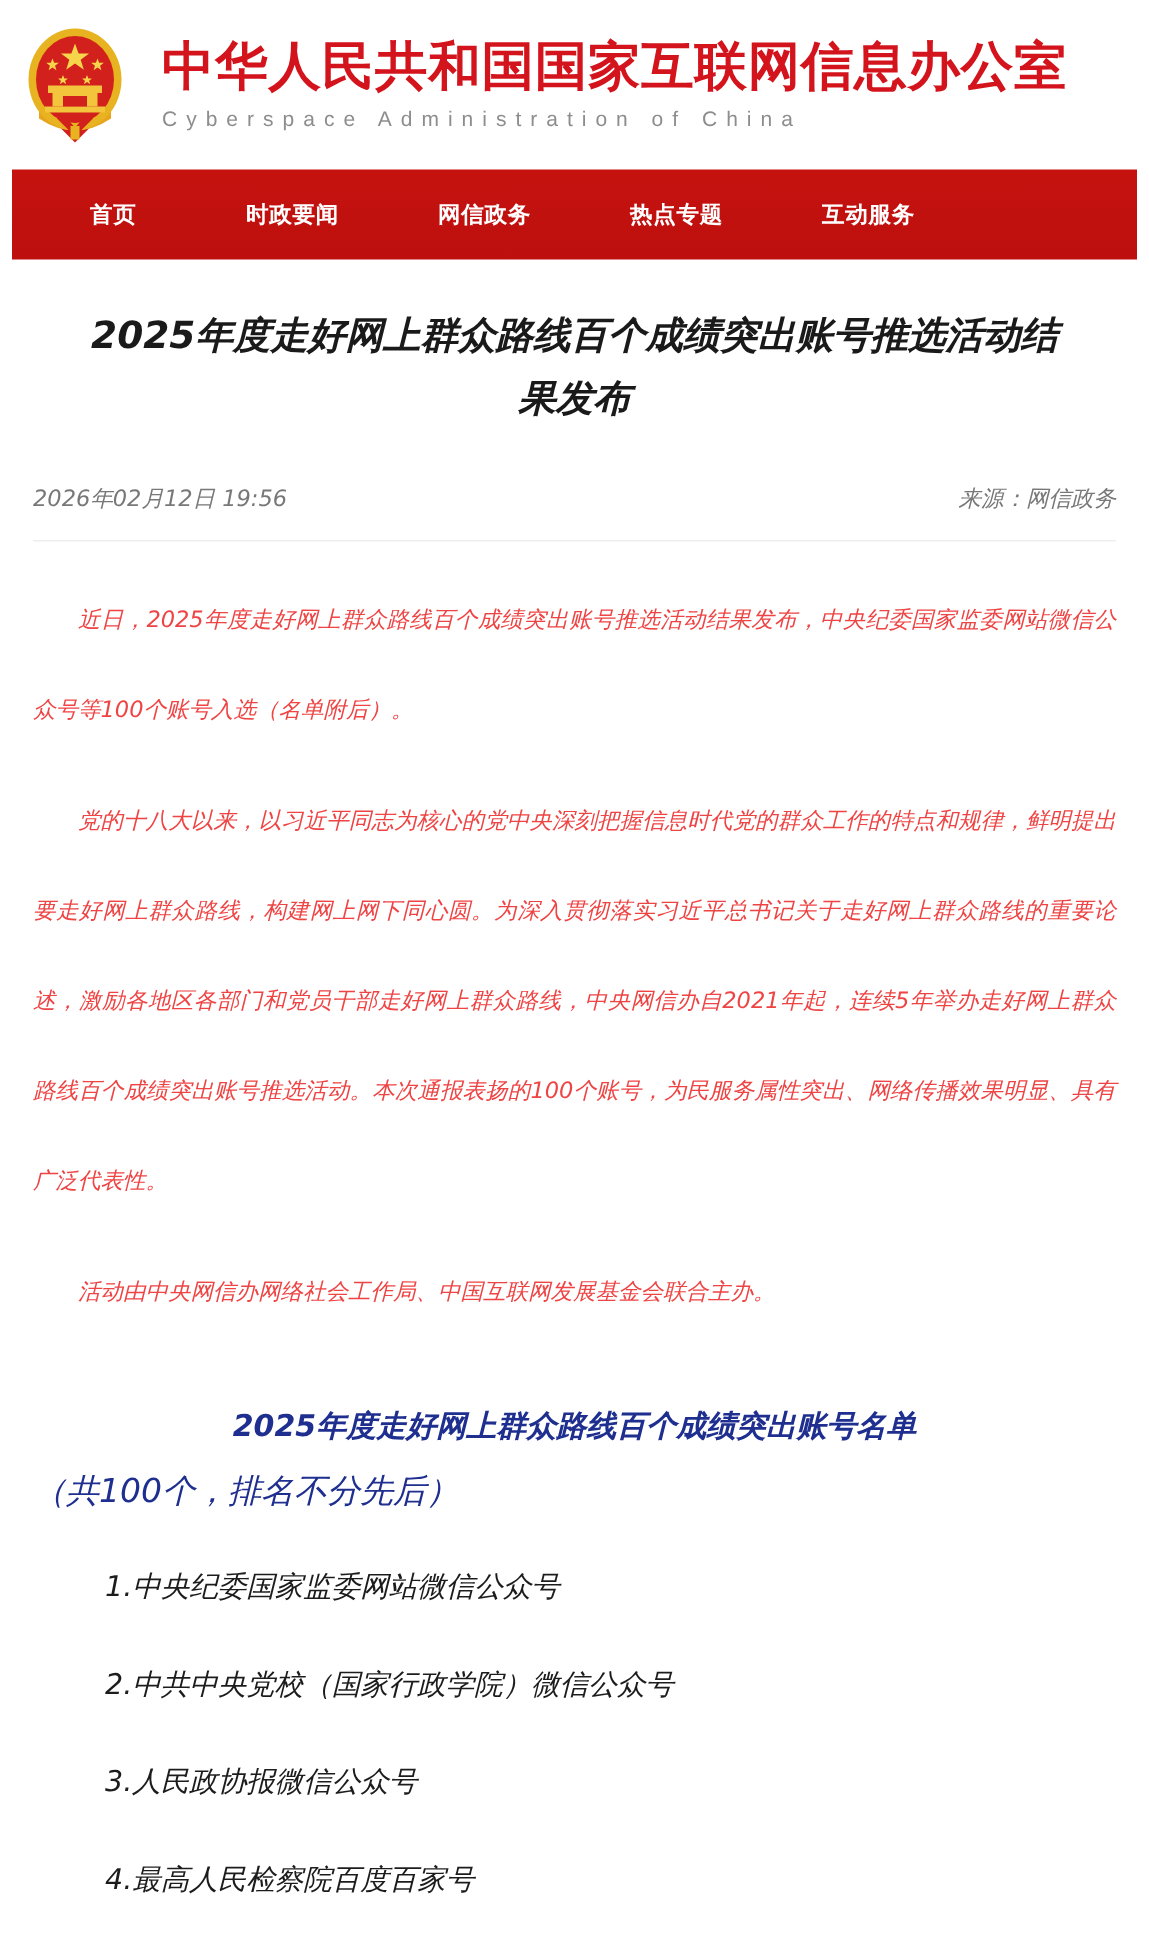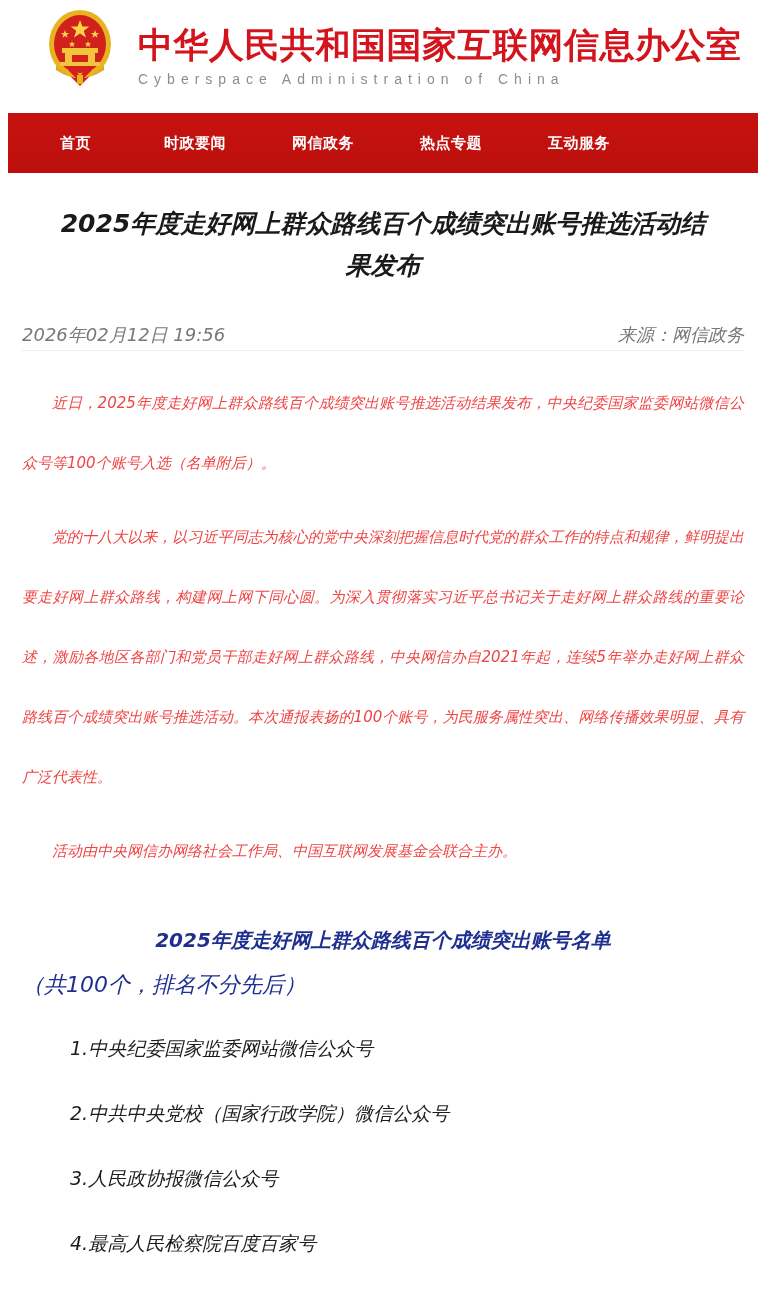--- a/index.html
+++ b/index.html
@@ -16,21 +16,22 @@
     position: relative;
     overflow-x: hidden;
   }
 
   
   .site-header {
     width: 673px;
     height: 110px;
     background: #ffffff;
     display: flex;
-    padding-left: 38px;
+    align-items: center;
+    padding-left: 8px;
     position: relative;
   }
 
   .emblem {
     width: 84px;
     height: 92px;
     flex: 0 0 84px;
     position: relative;
   }
   .emblem svg { display: block; width: 84px; height: 92px; }
@@ -116,23 +117,23 @@
     padding: 0 30px;
     letter-spacing: 0px;
   }
 
   .meta-row {
     margin-top: 36px;
     display: flex;
     align-items: baseline;
     justify-content: space-between;
     font-family: "DejaVu Sans", "Liberation Sans", sans-serif;
-    font-size: 18px;
+    font-size: 15px;
     color: #787878;
-    padding-bottom: 3px;
+    padding-bottom: 18px;
     border-bottom: 1px solid #eeeeee;
   }
   .meta-date { white-space: nowrap; }
   .meta-source { white-space: nowrap; }
 
   .article-body {
     padding-top: 22px;
   }
 
   .para {

